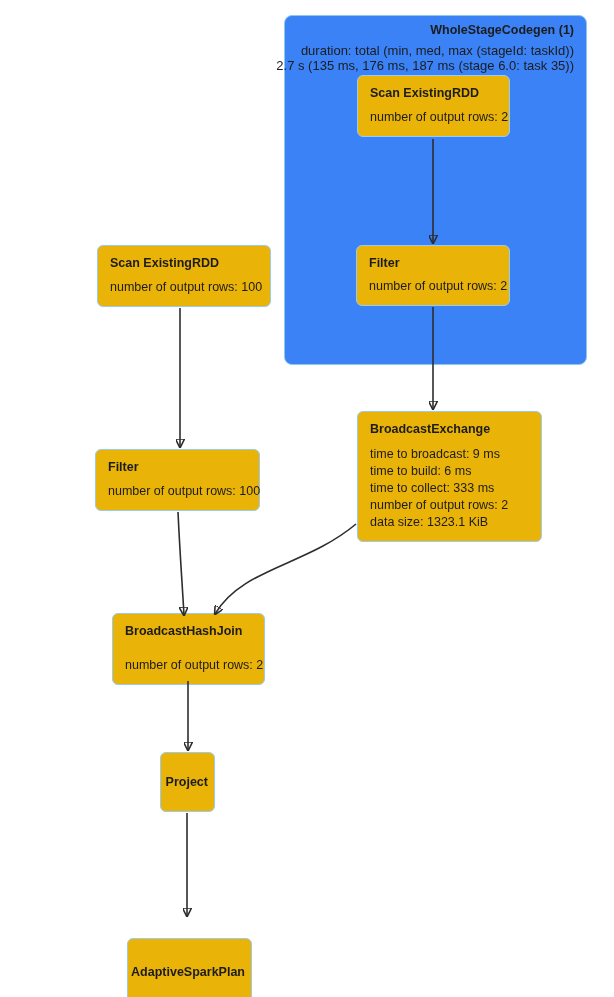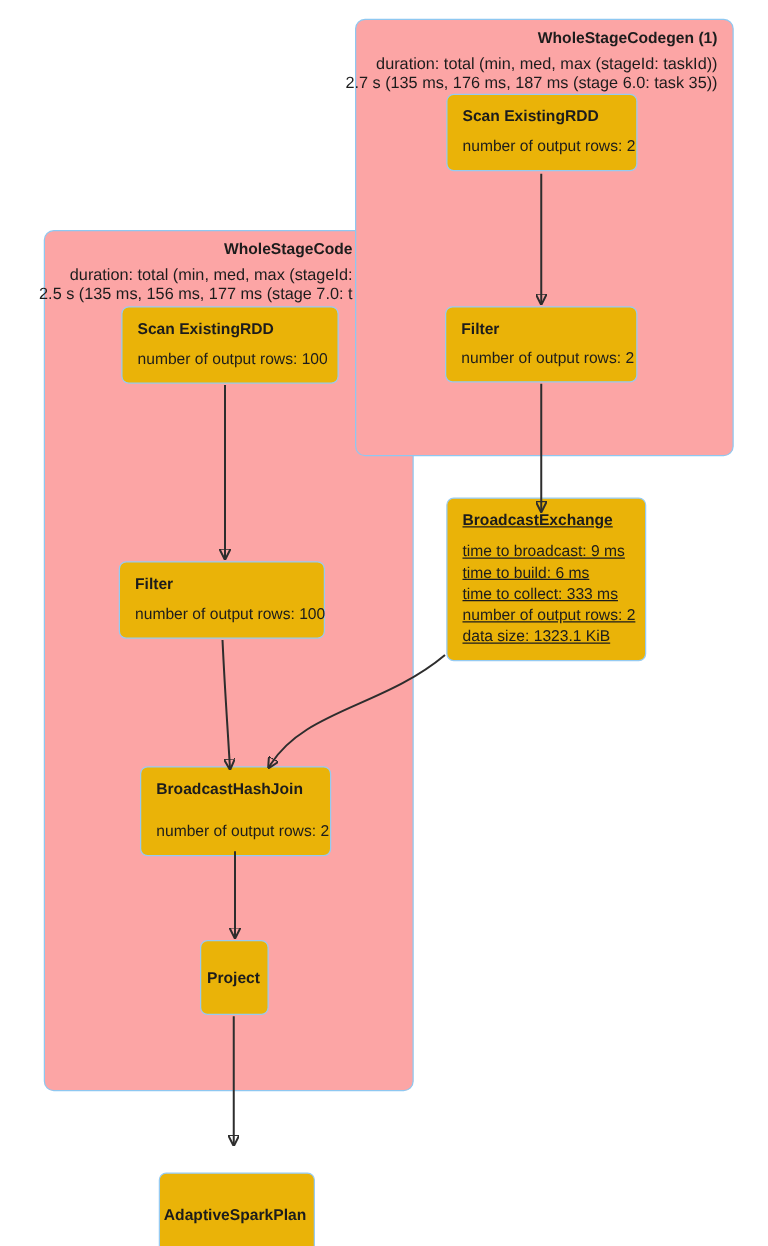--- a/index.html
+++ b/index.html
@@ -9,21 +9,21 @@
   }
   #canvas {
     position: relative;
     width: 614px;
     height: 997px;
     background: #ffffff;
     overflow: hidden;
   }
   .cluster {
     position: absolute;
-    background: #fca5a5;
+    background: #3b82f6;
     border: 1px solid #8ec8f1;
     border-radius: 8px;
     box-sizing: border-box;
   }
   .cluster-header {
     position: absolute;
     top: 6px;
     text-align: right;
     white-space: nowrap;
   }
@@ -72,29 +72,20 @@
     z-index: 4;
     pointer-events: none;
   }
   #edges path { fill: none; stroke: #2d2d2d; stroke-width: 1.6; }
 </style>
 </head>
 <body>
 
 <div id="canvas">
 
-  <div class="cluster" style="left:35px; top:184px; width:296px; height:689px; z-index:1;">
-    <div class="cluster-header" style="right:48px;">
-      <div class="cluster-title">WholeStageCode</div>
-      <div class="cluster-duration">
-        <div>duration: total (min, med, max (stageId:</div>
-        <div>2.5 s (135 ms, 156 ms, 177 ms (stage 7.0: t</div>
-      </div>
-    </div>
-  </div>
 
   <div class="cluster" style="left:284px; top:15px; width:303px; height:350px; z-index:2;">
     <div class="cluster-header" style="right:12px;">
       <div class="cluster-title">WholeStageCodegen (1)</div>
       <div class="cluster-duration">
         <div>duration: total (min, med, max (stageId: taskId))</div>
         <div>2.7 s (135 ms, 176 ms, 187 ms (stage 6.0: task 35))</div>
       </div>
     </div>
   </div>
@@ -106,21 +97,21 @@
     </div>
   </div>
 
   <div class="node" style="left:356px; top:245px; width:154px; height:61px;">
     <div class="node-title">Filter</div>
     <div class="node-metrics">
       <div class="node-metric">number of output rows: 2</div>
     </div>
   </div>
 
-  <div class="node" style="left:357px; top:398px; width:160px; height:131px;text-decoration:underline;">
+  <div class="node" style="left:357px; top:411px; width:185px; height:131px;">
     <div class="node-title">BroadcastExchange</div>
     <div class="node-metrics">
       <div class="node-metric">time to broadcast: 9 ms</div>
       <div class="node-metric">time to build: 6 ms</div>
       <div class="node-metric">time to collect: 333 ms</div>
       <div class="node-metric">number of output rows: 2</div>
       <div class="node-metric">data size: 1323.1 KiB</div>
     </div>
   </div>
 

